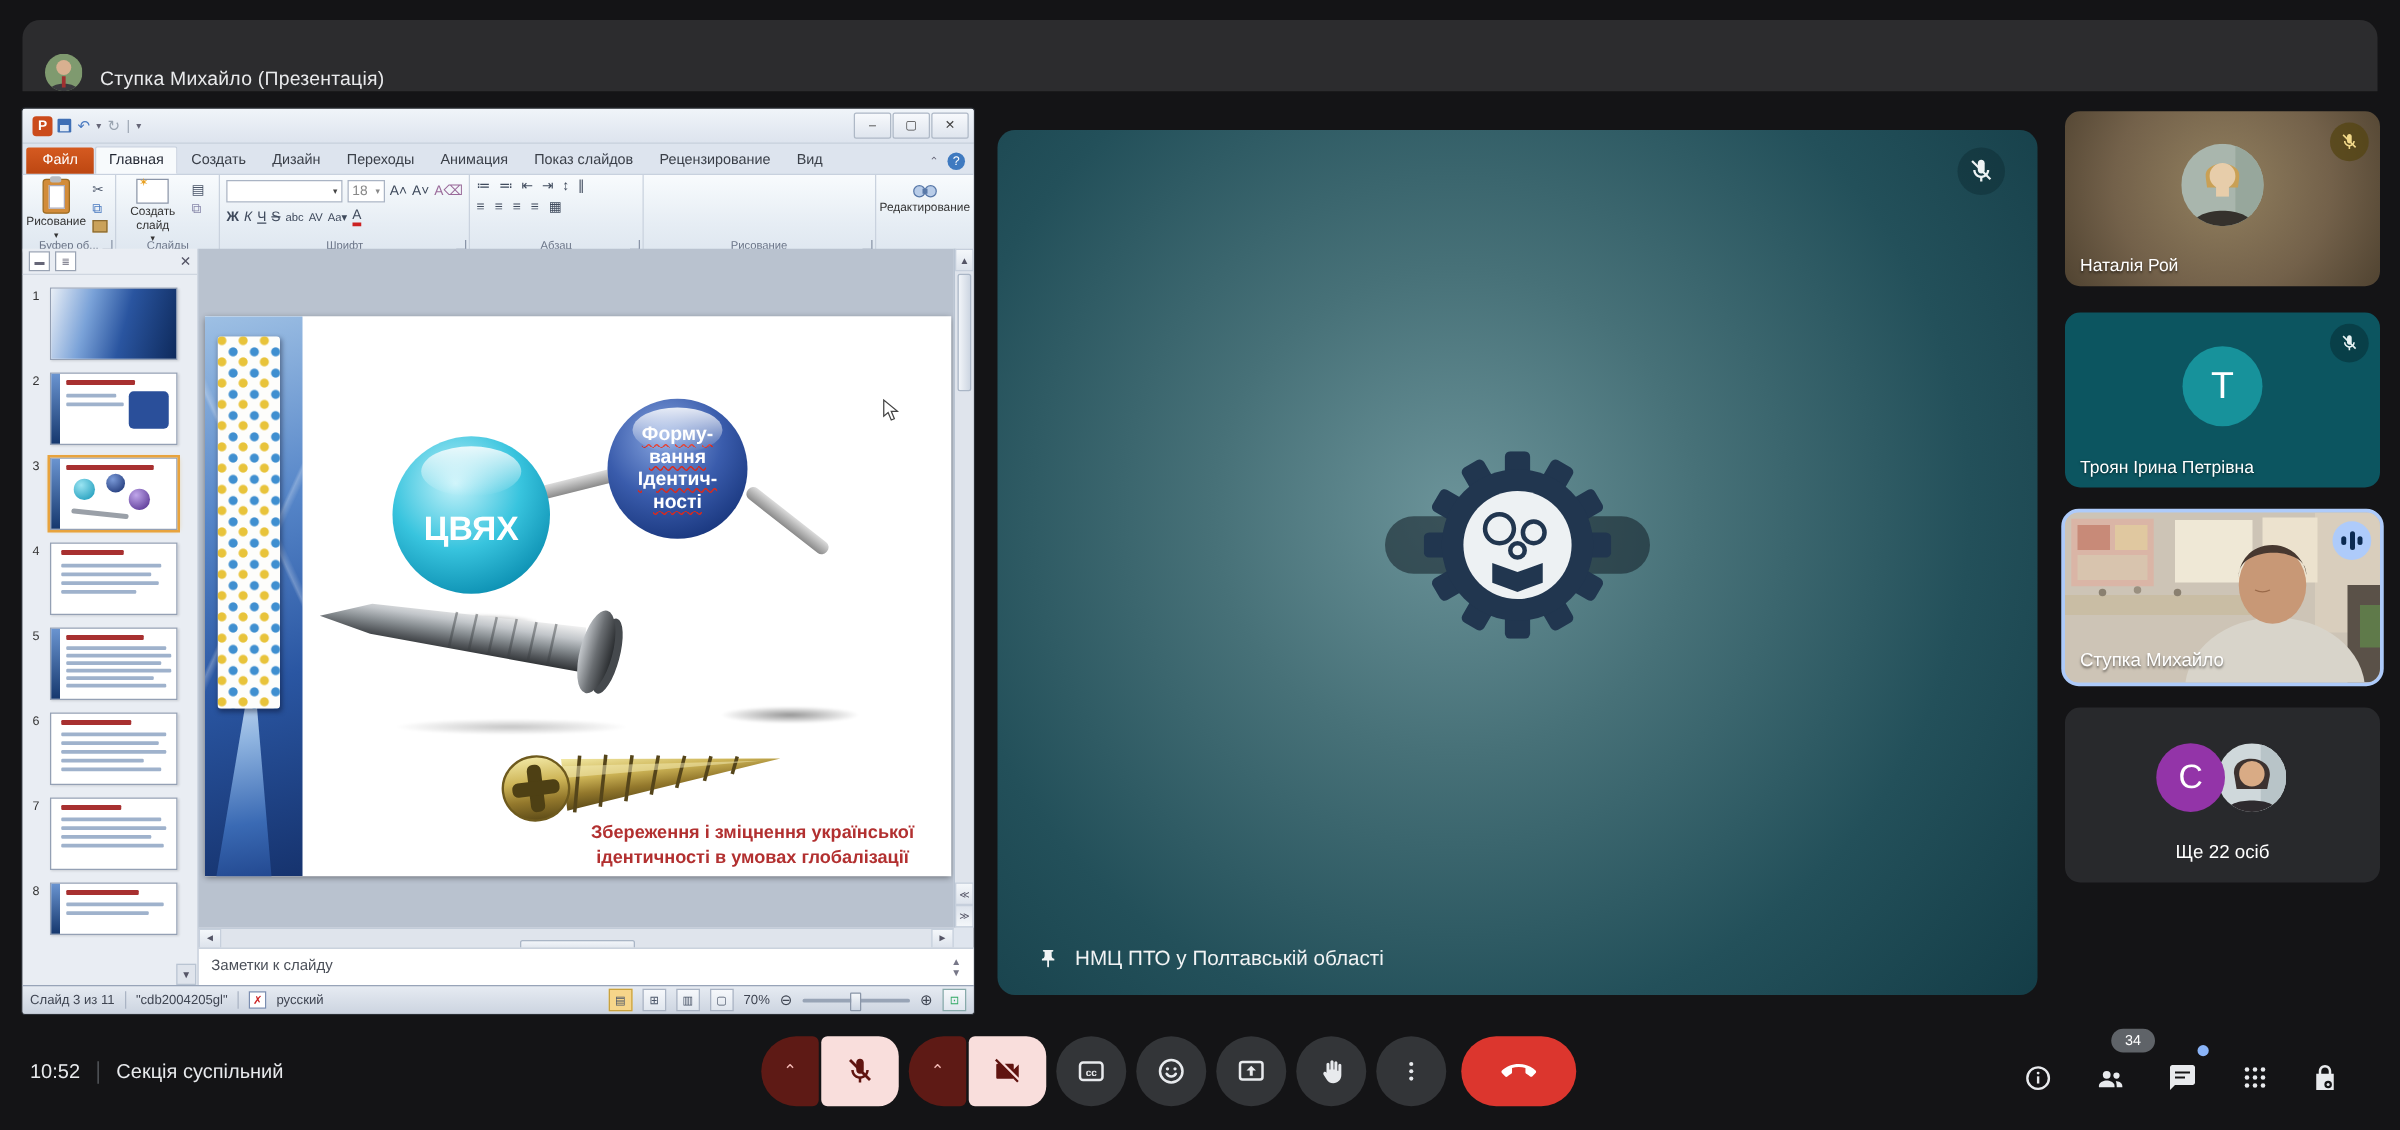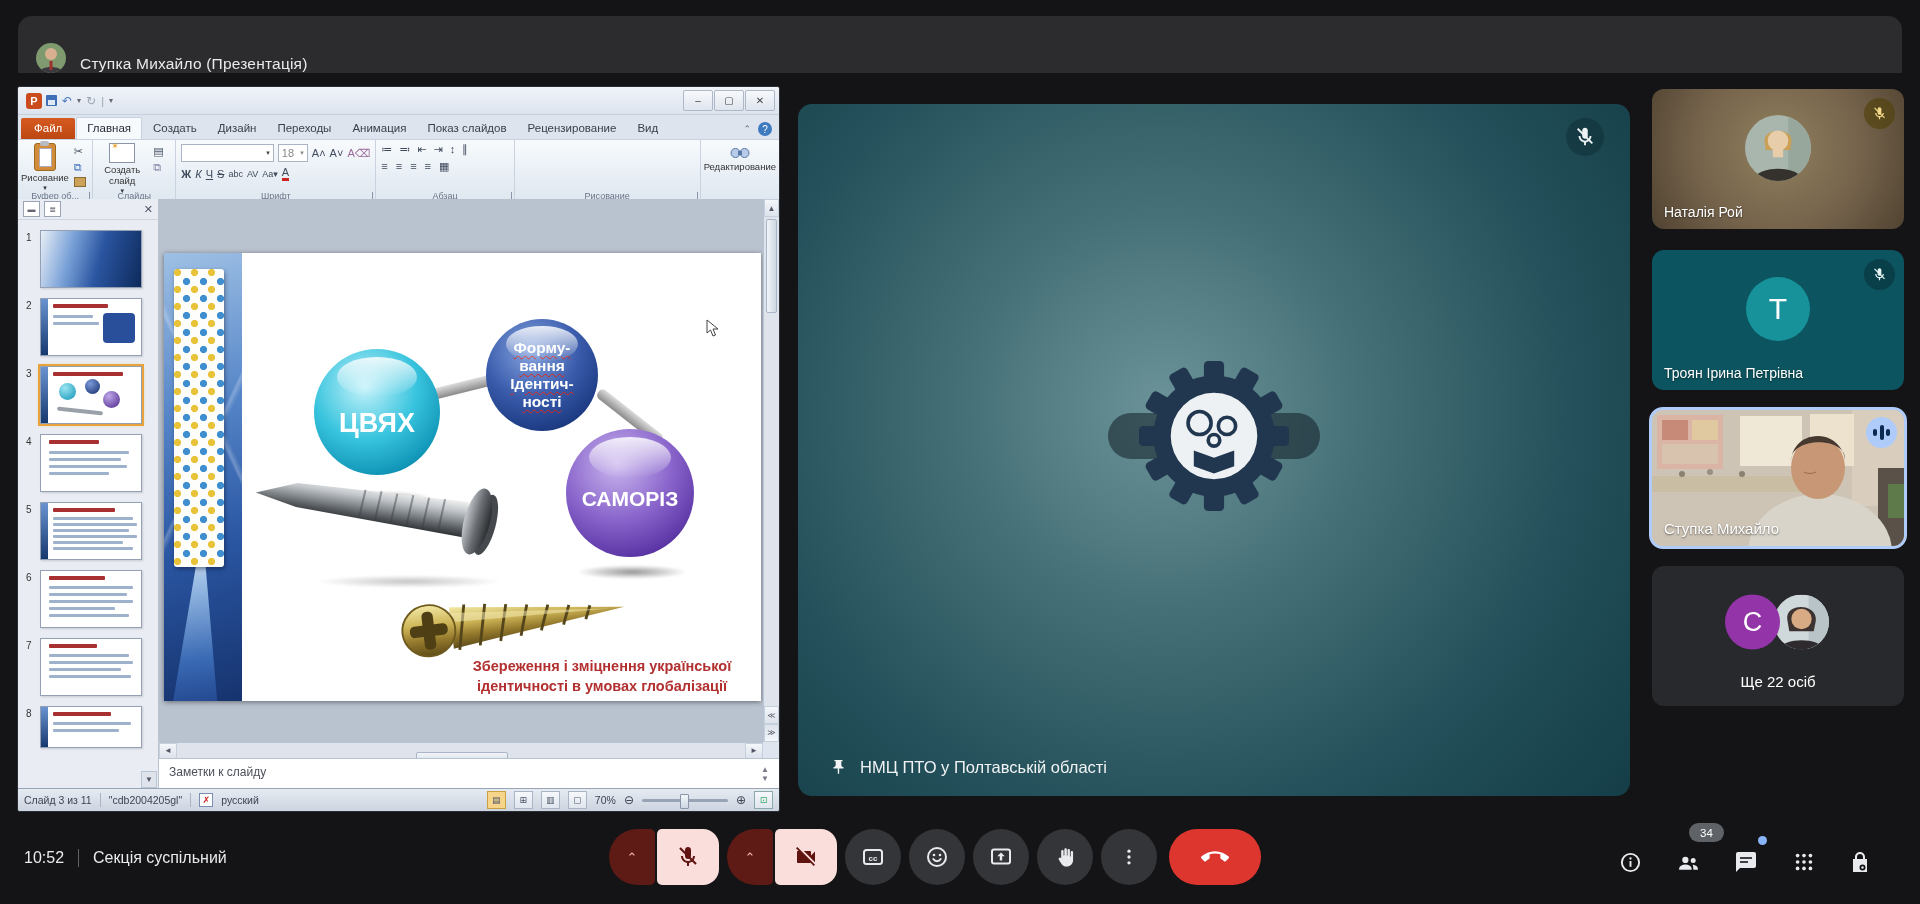--- a/index.html
+++ b/index.html
@@ -372,23 +372,20 @@
       <span style="display:block;">
         <span class="missp" style="display:block;">Форму-</span>
         <span class="missp" style="display:block;">вання</span>
         <span class="missp" style="display:block;">Ідентич-</span>
         <span class="missp" style="display:block;">ності</span>
       </span>
     </div>
     <div class="sphere sp-teal" style="left:150px;top:96px;width:126px;height:126px;font-size:27px;">
       <span style="margin-top:22px;">ЦВЯХ</span>
     </div>
-    <div class="sphere sp-purp" style="left:402px;top:176px;width:128px;height:128px;font-size:21px;">
-      <span style="margin-top:12px;">САМОРІЗ</span>
-    </div>
     <div style="position:absolute;left:86px;top:210px;transform:rotate(9deg);">
       <svg width="270" height="100" viewBox="0 0 270 100">
         <defs>
           <linearGradient id="met" x1="0" y1="0" x2="0" y2="1">
               <stop offset="0" stop-color="#f2f2f2"></stop>
               <stop offset=".3" stop-color="#c2c6ca"></stop>
               <stop offset=".55" stop-color="#8a9094"></stop>
               <stop offset=".8" stop-color="#54585c"></stop>
               <stop offset="1" stop-color="#2e3134"></stop>
             </linearGradient>

